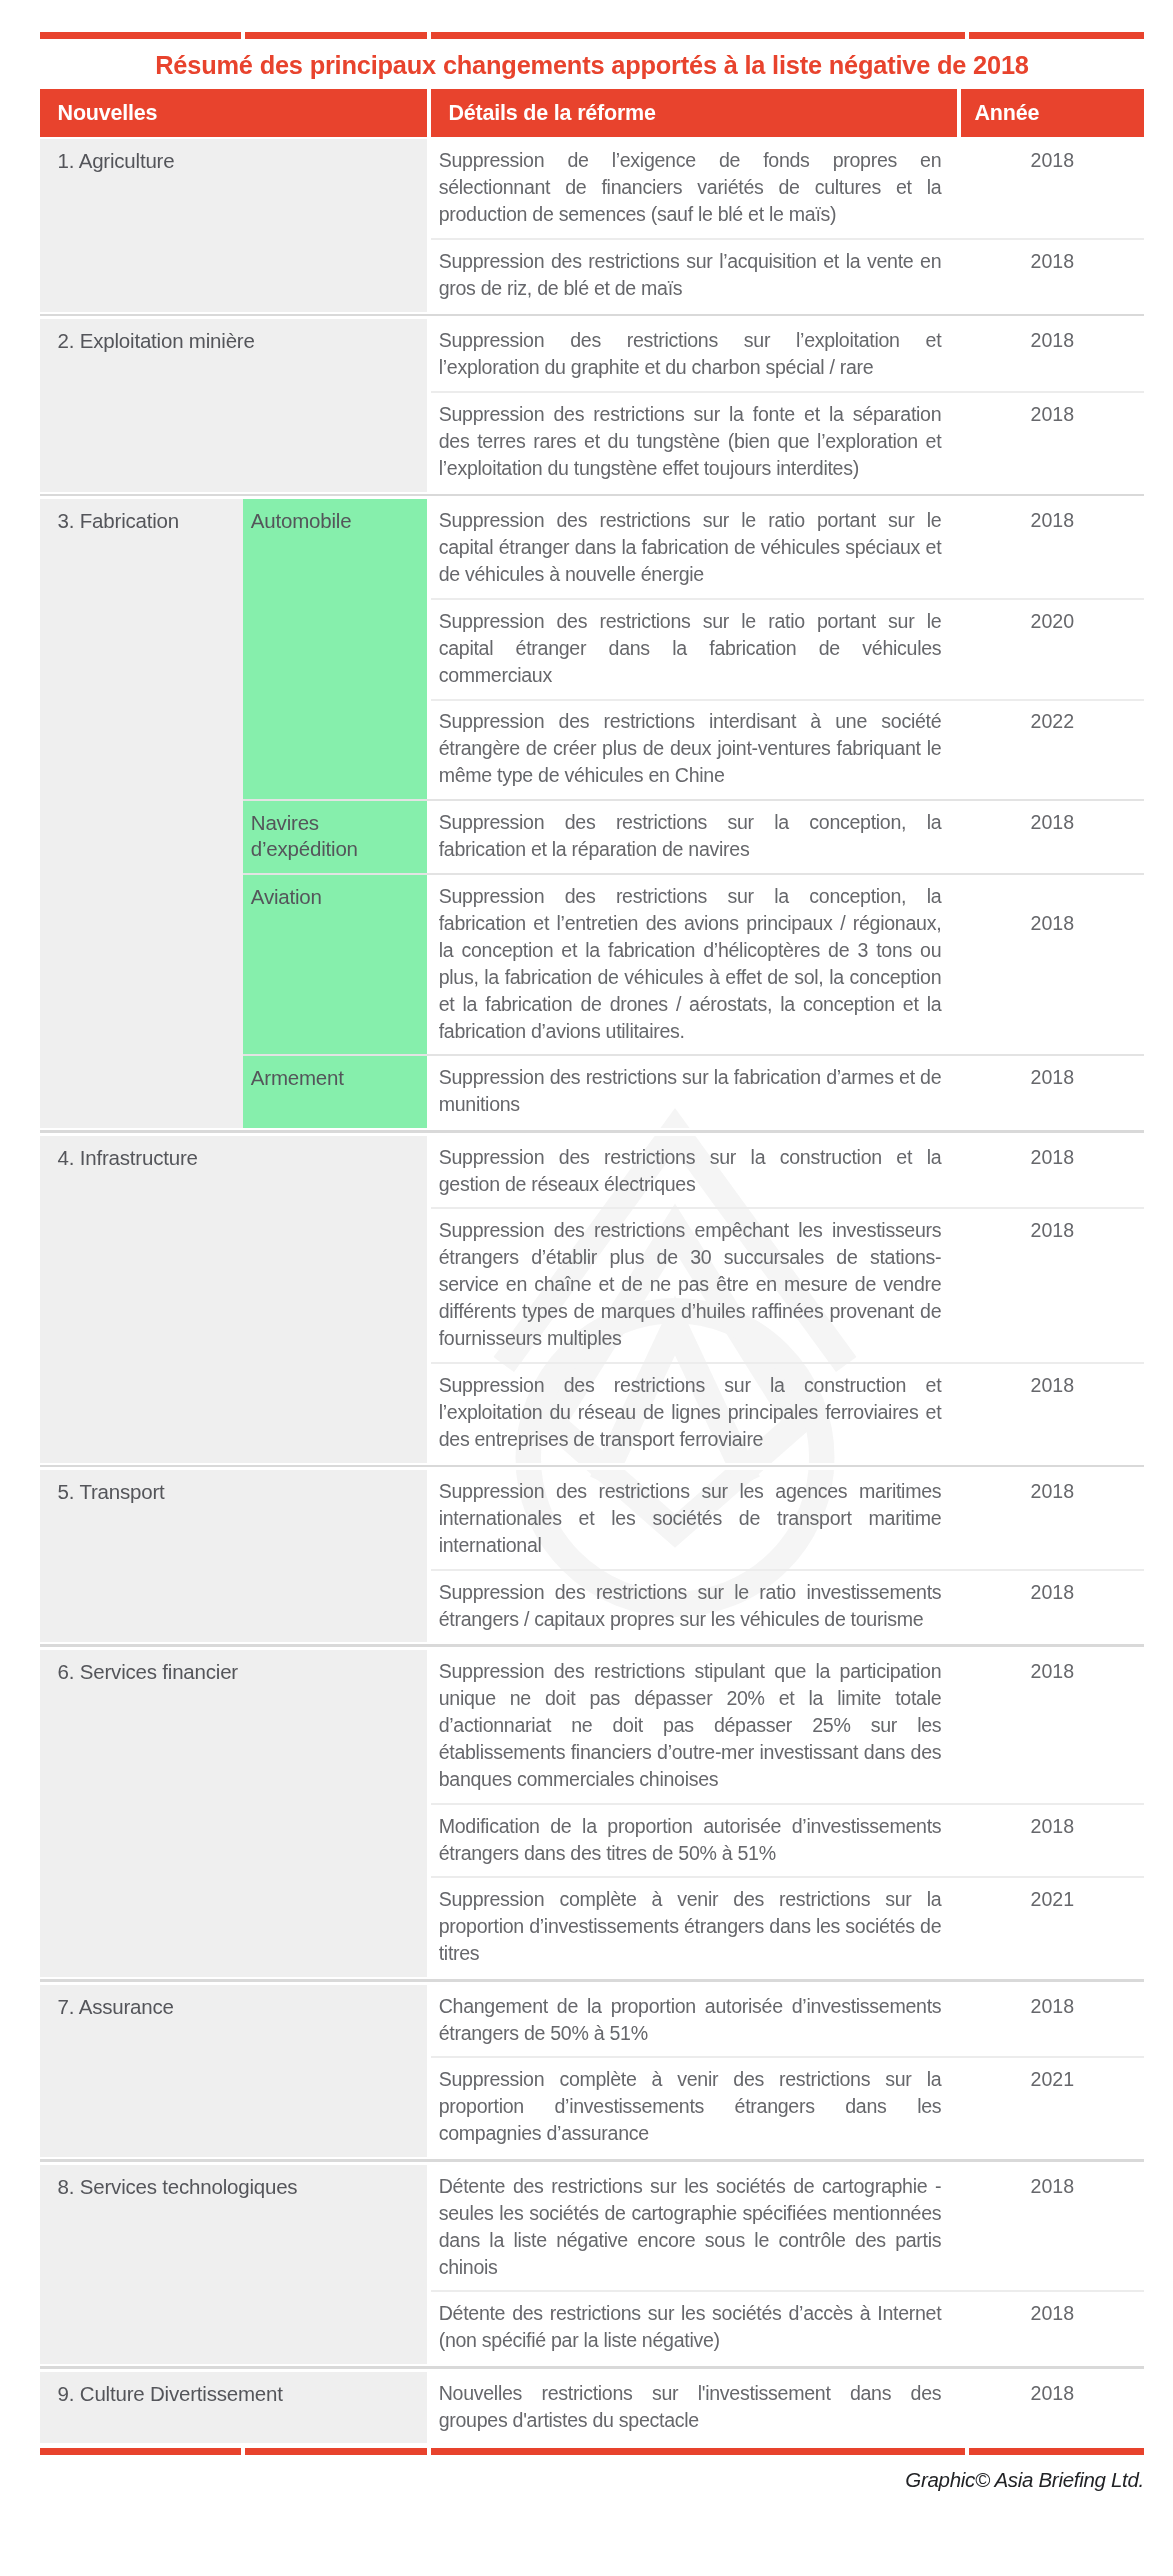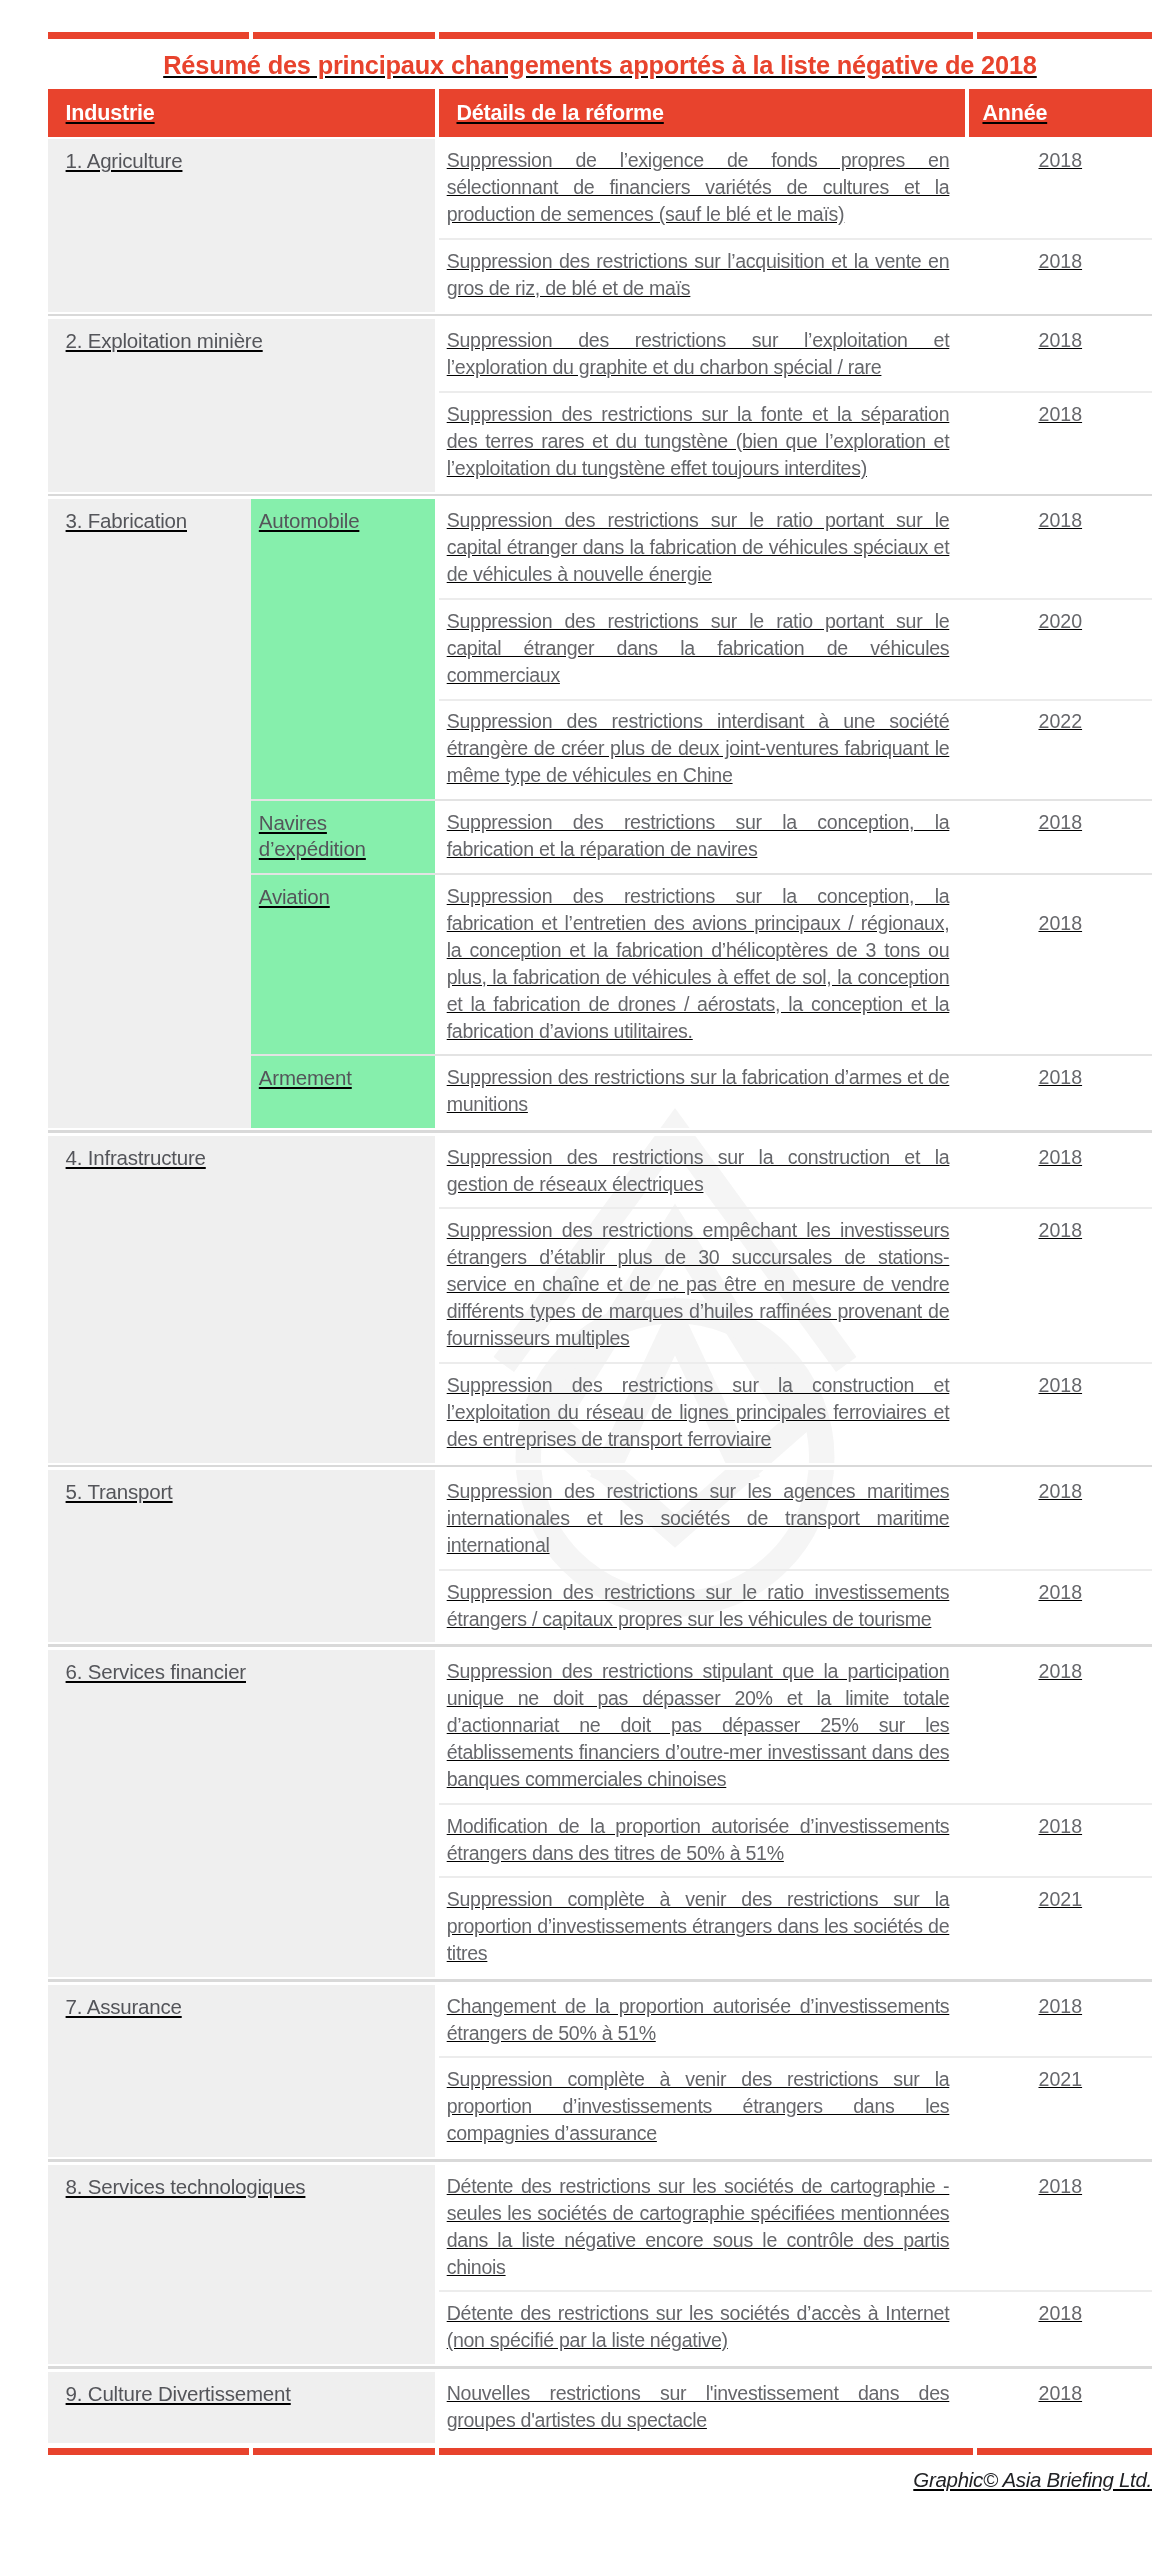--- a/index.html
+++ b/index.html
@@ -1,21 +1,21 @@
 <!DOCTYPE html>
 <html><head>
 <meta charset="utf-8">
 <style>
   * { margin:0; padding:0; box-sizing:border-box; }
   html,body { background:#ffffff; }
   body {
     width:1174px; height:2576px; position:relative; overflow:hidden;
     font-family:"Liberation Sans", sans-serif;
   }
-  .sheet { position:absolute; left:48px; top:32px; width:1104px;text-decoration:underline; }
+  .sheet { position:absolute; left:40px; top:32px; width:1104px; }
 
   
   .bar { display:flex; height:6.8px; }
   .bar .seg { background:#E8432D; height:6.8px; }
   .bar .g { width:3.9px; background:#fff; }
   .seg1 { width:201px; } .seg2 { width:182px; } .seg3 { width:534px; } .seg4 { width:175px; }
 
   
   .title {
     margin:10.8px 0 9.8px; text-align:center;
@@ -102,21 +102,21 @@
     <div class="seg seg2"></div>
       <div class="g"></div>
     <div class="seg seg3"></div>
       <div class="g"></div>
     <div class="seg seg4"></div>
   </div>
 
   <div class="title">Résumé des principaux changements apportés à la liste négative de 2018</div>
 
   <div class="header-row">
-    <div class="hcell h-ind">Industrie</div>
+    <div class="hcell h-ind">Nouvelles</div>
     <div class="hcell h-det">Détails de la réforme</div>
     <div class="hcell h-yr">Année</div>
   </div>
 
   <div class="tbody">
 
     <div class="section">
       <div class="ind-cell">1. Agriculture</div>
       <div class="sec-body">
         <div class="detail">

